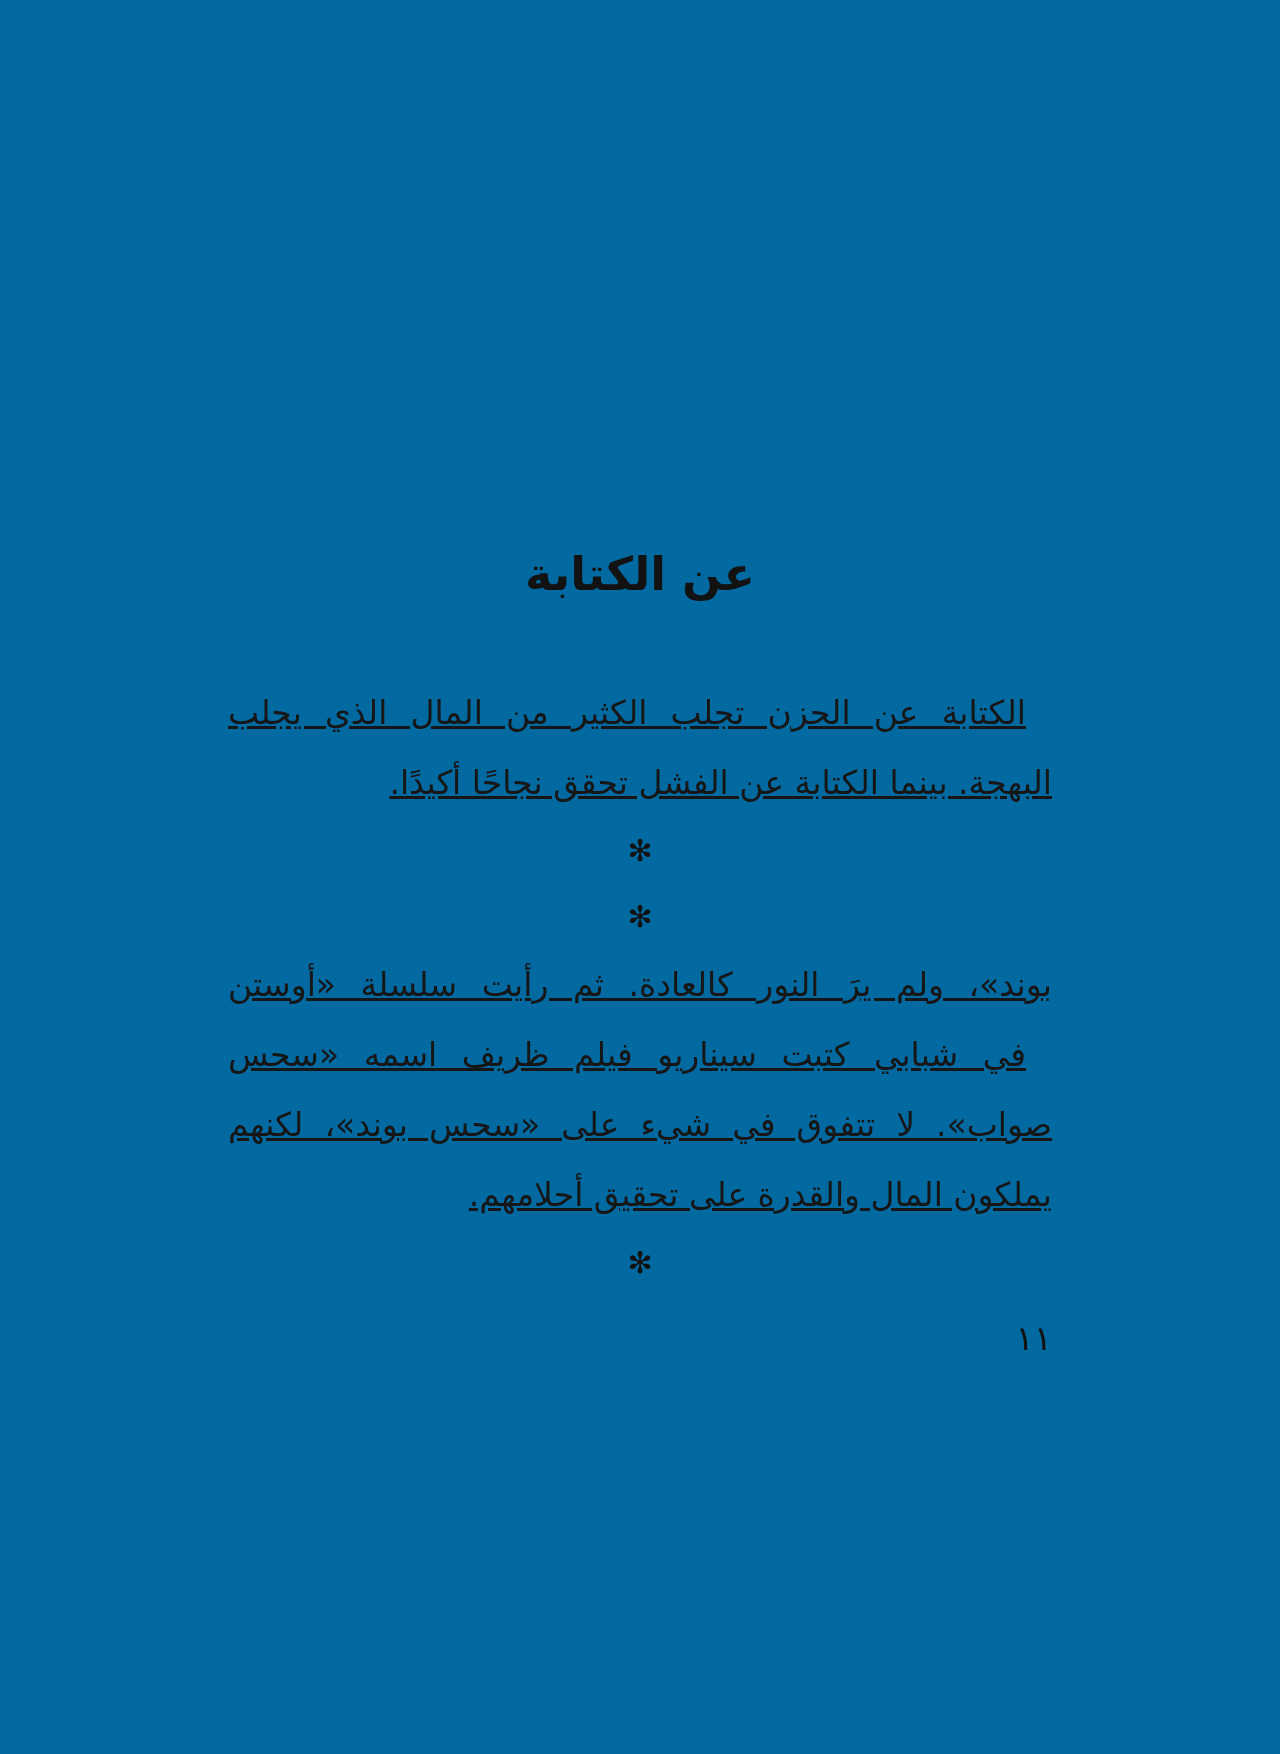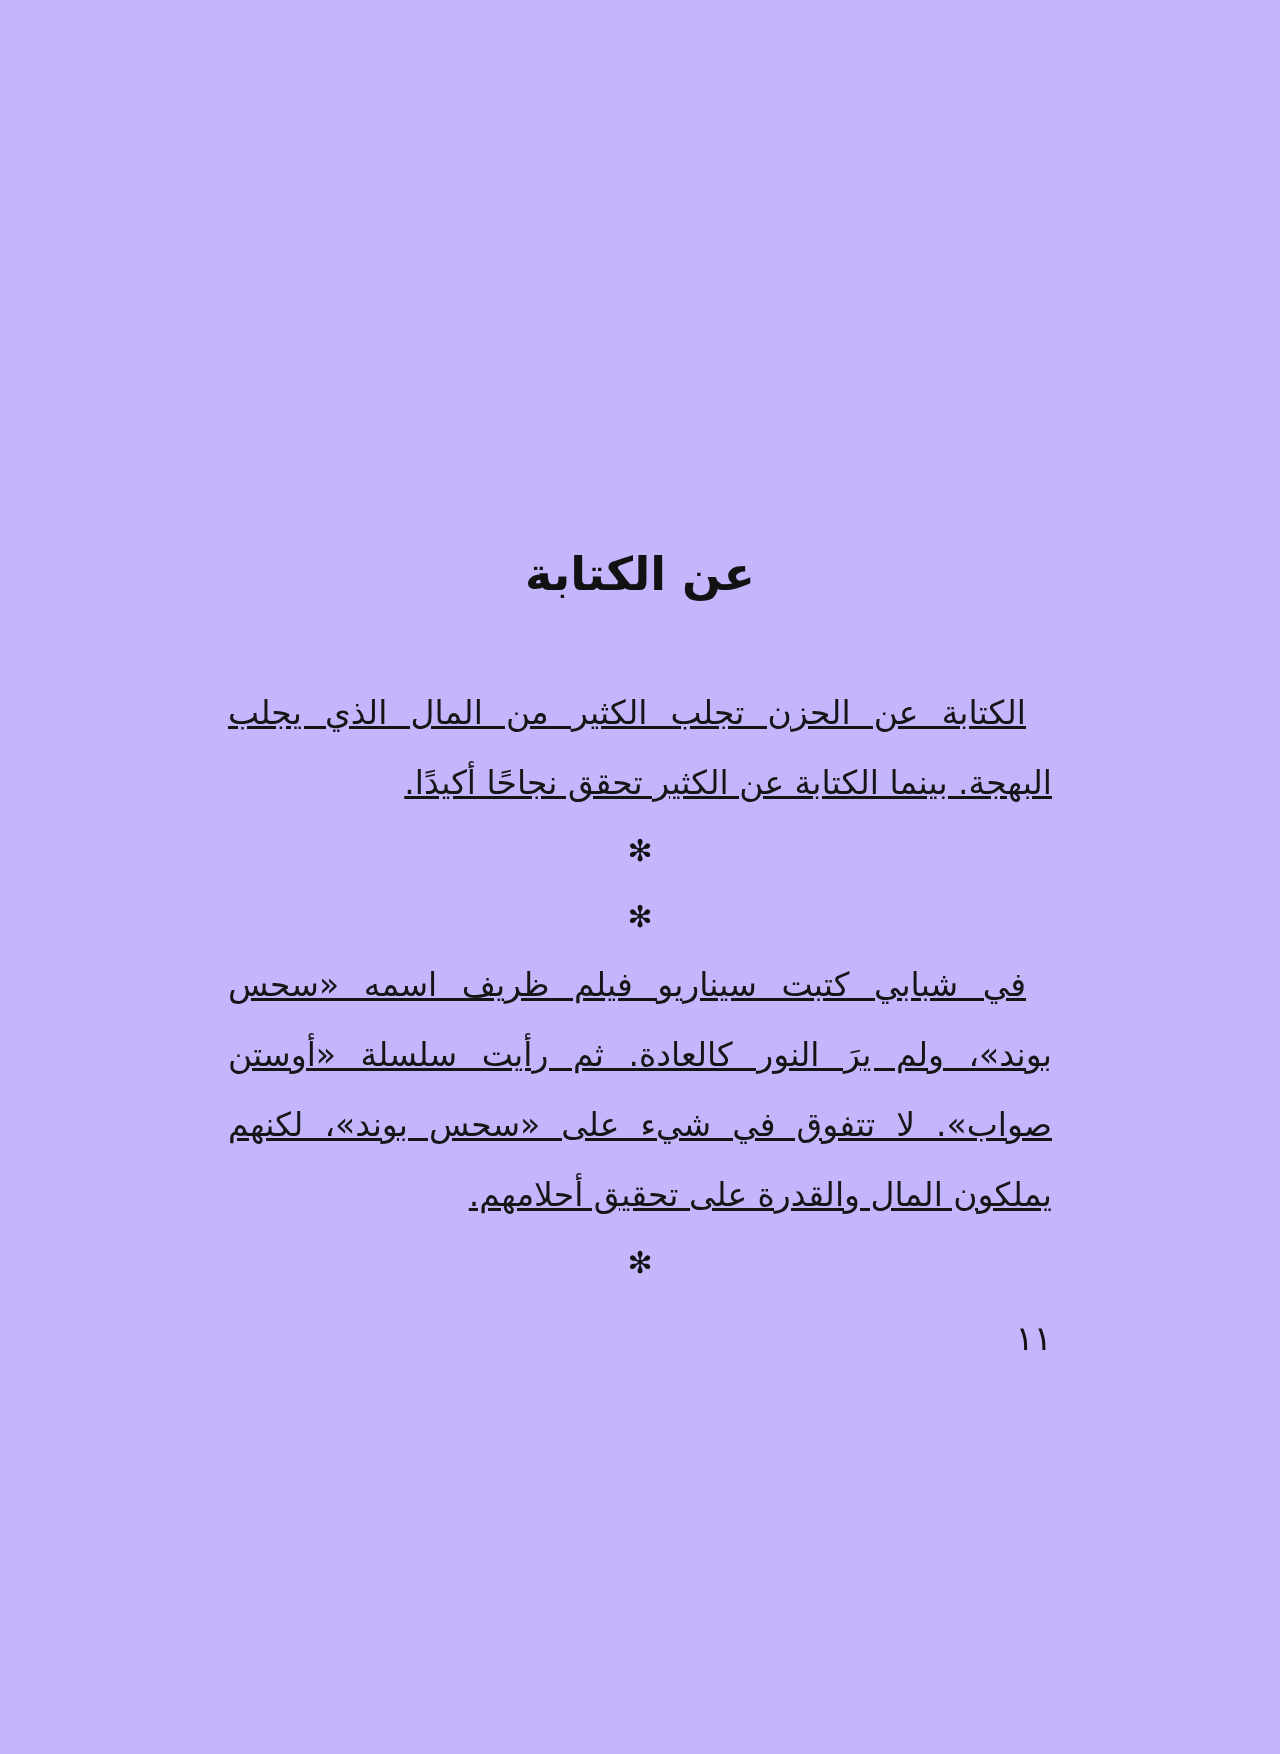--- a/index.html
+++ b/index.html
@@ -5,21 +5,21 @@
   * { margin: 0; padding: 0; box-sizing: border-box; }
   html, body {
     width: 1280px;
     background: #ffffff;
     font-family: "DejaVu Sans", sans-serif;
   }
   .page {
     position: relative;
     width: 1280px;
     height: 1754px;
-    background: #c4b5fd;
+    background: #0369a1;
     color: #141414;
     direction: rtl;
     overflow: hidden;
   }
   .content {
     width: 824px;
     margin: 0 auto;
     padding-top: 538px;
   }
   .chapter-title {
@@ -64,31 +64,31 @@
 </head>
 <body>
 
 <div class="page">
   <div class="content">
 
     <h1 class="chapter-title">عن الكتابة</h1>
 
     <div class="paragraph">
       <div class="text-line justified first-line">الكتابة عن الحزن تجلب الكثير من المال الذي يجلب</div>
-      <div class="text-line">البهجة. بينما الكتابة عن الكثير تحقق نجاحًا أكيدًا.</div>
+      <div class="text-line">البهجة. بينما الكتابة عن الفشل تحقق نجاحًا أكيدًا.</div>
     </div>
 
     <div class="divider">✻</div>
 
 
     <div class="divider">✻</div>
 
     <div class="paragraph">
+      <div class="text-line justified">بوند»، ولم يرَ النور كالعادة. ثم رأيت سلسلة «أوستن</div>
       <div class="text-line justified first-line">في شبابي كتبت سيناريو فيلم ظريف اسمه «سحس</div>
-      <div class="text-line justified">بوند»، ولم يرَ النور كالعادة. ثم رأيت سلسلة «أوستن</div>
       <div class="text-line justified">صواب». لا تتفوق في شيء على «سحس بوند»، لكنهم</div>
       <div class="text-line">يملكون المال والقدرة على تحقيق أحلامهم.</div>
     </div>
 
     <div class="divider">✻</div>
 
     <div class="page-number">١١</div>
 
   </div>
 </div>

